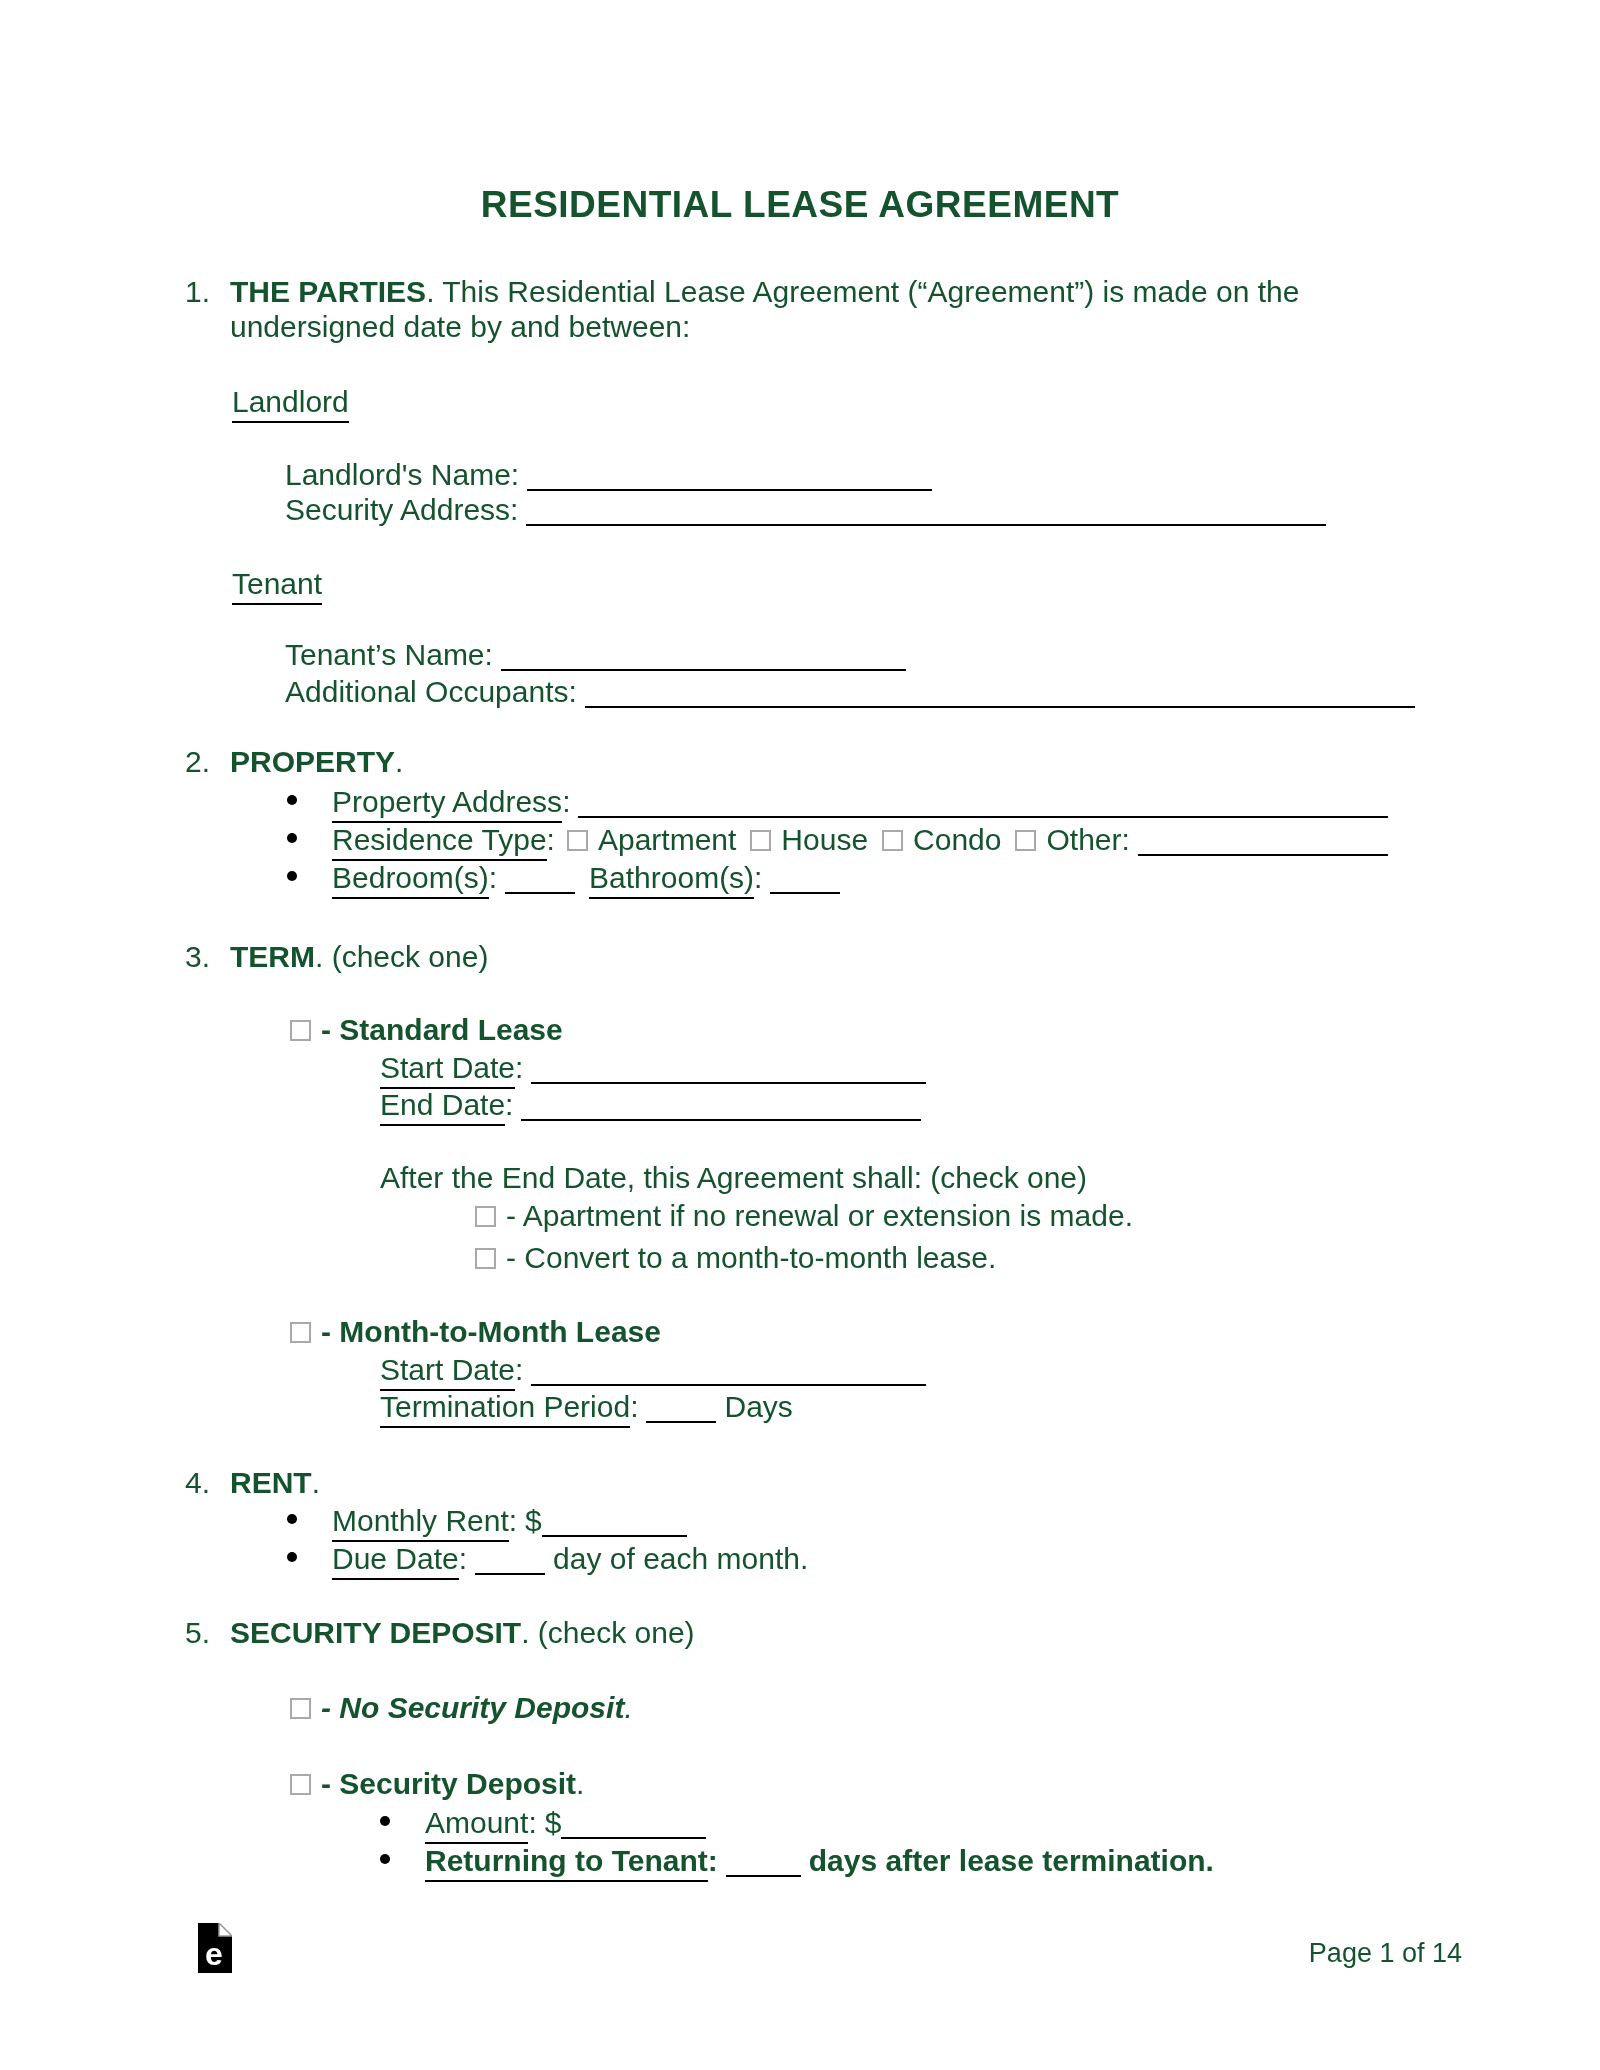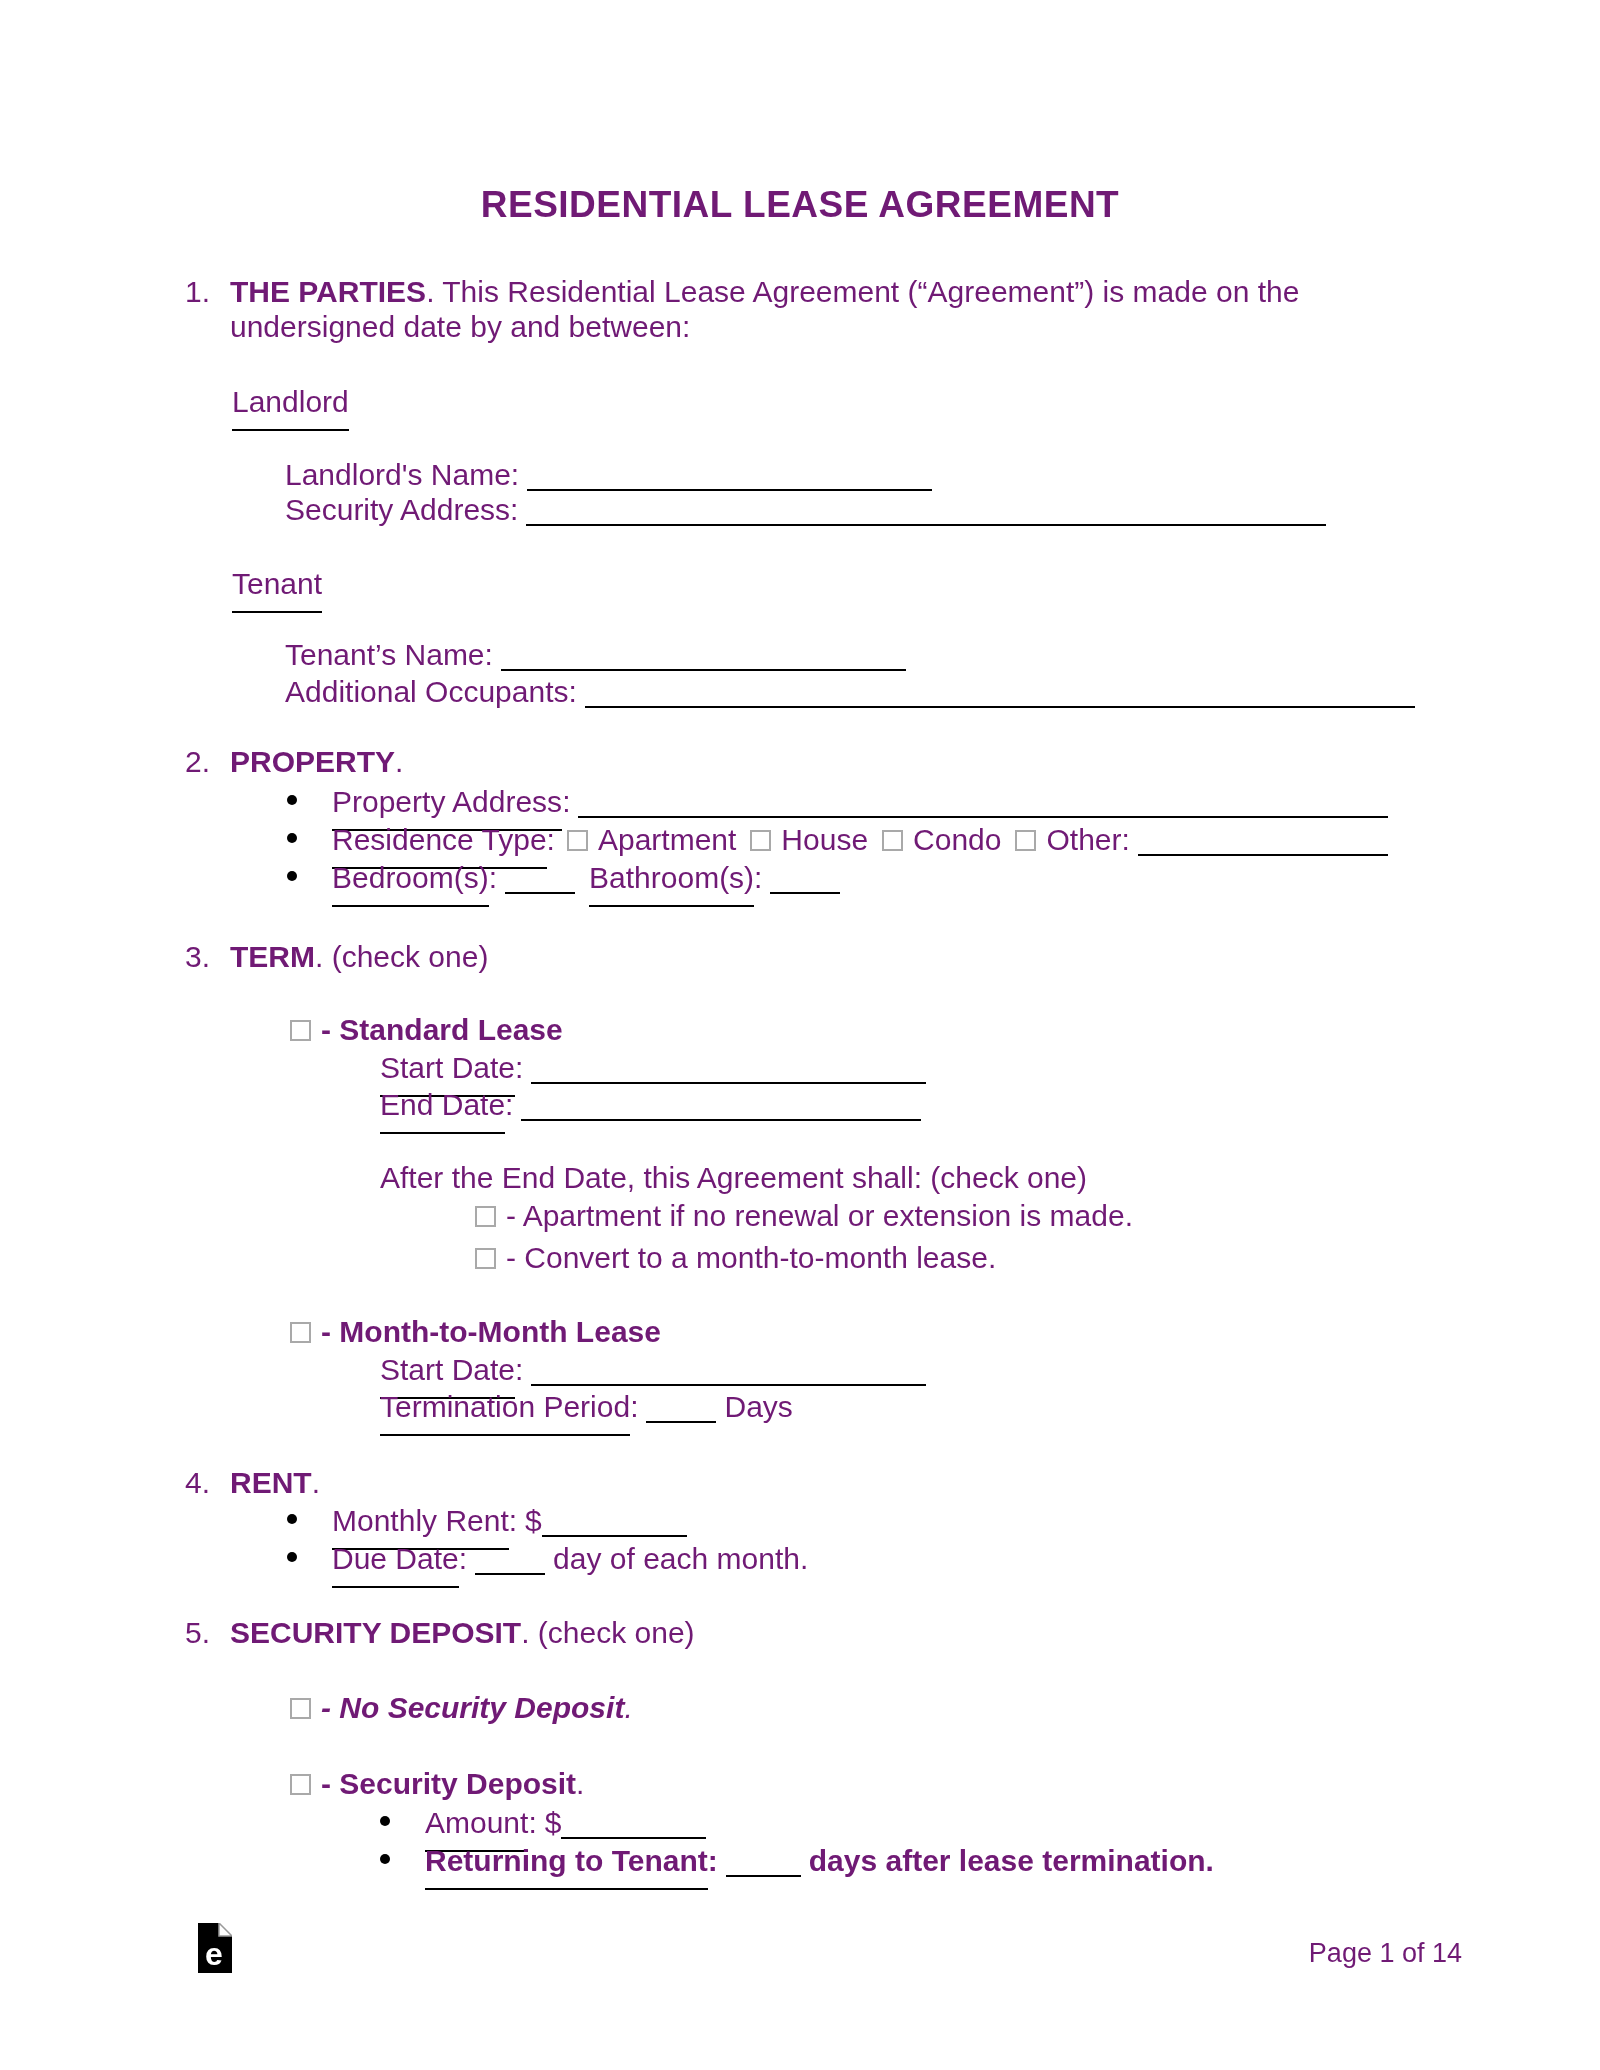--- a/index.html
+++ b/index.html
@@ -1,21 +1,21 @@
 <!DOCTYPE html>
 <html><head>
 <meta charset="utf-8">
 <style>
   html,body{margin:0;padding:0;background:#ffffff;}
   .page{position:relative;width:1600px;height:2070px;background:#fff;
-        font-family:"Liberation Sans",sans-serif;font-size:30px;color:#701a75;overflow:hidden;}
+        font-family:"Liberation Sans",sans-serif;font-size:30px;color:#14532d;overflow:hidden;}
   .ln{position:absolute;white-space:nowrap;line-height:1.2;}
   .b{font-weight:bold;}
   .title{font-weight:bold;font-size:37px;width:1600px;text-align:center;letter-spacing:.5px;}
-  .ul{border-bottom:2px solid #000;padding-bottom:11px;}
+  .ul{border-bottom:2px solid #000;padding-bottom:3px;}
   .num{display:inline-block;width:45px;}
   .blank{display:inline-block;border-bottom:2px solid #000;height:30px;vertical-align:-6px;margin-left:8px;}
   .blank.tight{margin-left:6px;}
   .cb{display:inline-block;width:17px;height:17px;border:2px solid #a9a9a9;background:#fff;
       vertical-align:-1px;margin-right:10px;}
   .cb.opt{margin-left:14px;margin-right:10px;}
   .cb.first{margin-left:12px;}
   .dot{display:inline-block;width:10px;height:10px;border-radius:50%;background:#000;
        vertical-align:7px;margin-right:35px;}
   .sfx{margin-left:8px;}

